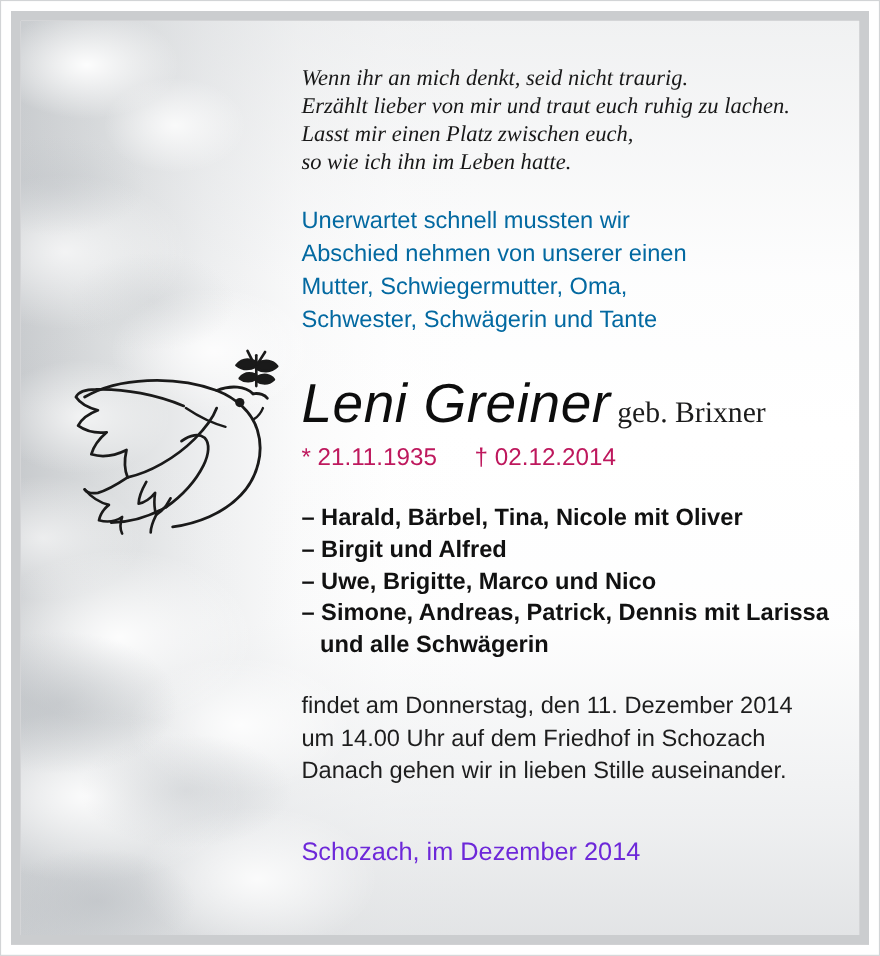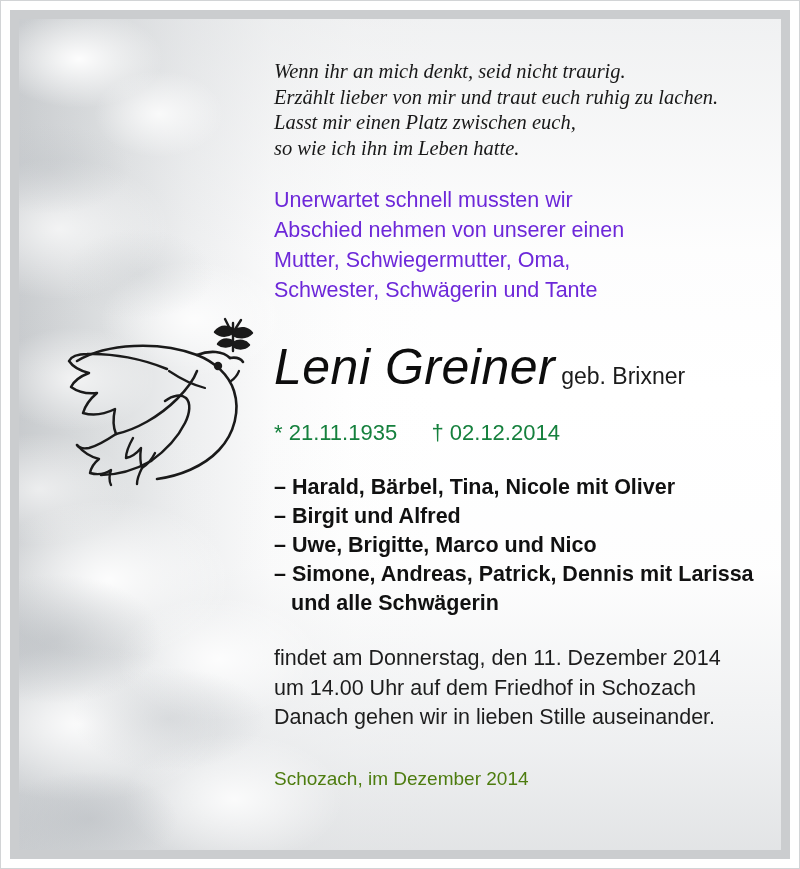--- a/index.html
+++ b/index.html
@@ -138,49 +138,49 @@
     font-size: 20.5px;
     line-height: 25.5px;
     color: #181818;
     white-space: nowrap;
   }
 
   .intro {
     margin-top: 24px;
     font-size: 21.5px;
     line-height: 30px;
-    color: #6d28d9;
+    color: #0369a1;
     white-space: nowrap;
   }
 
   .name-block {
     margin-top: 34px;
     white-space: nowrap;
   }
   .name {
     font-family: Liberation Sans, sans-serif;
     font-style: italic;
     font-size: 50px;
     line-height: 56px;
     color: #0d0d0d;
     letter-spacing: 0.5px;
   }
   .maiden {
-    font-family: Liberation Sans, sans-serif;
+    font-family: Liberation Serif, serif;
     font-style: normal;
-    font-size: 23px;
+    font-size: 27px;
     color: #1b1b1b;
     margin-left: 6px;
   }
 
   .dates {
-    margin-top: 24px;
+    margin-top: 7px;
     font-size: 22px;
     line-height: 28px;
-    color: #15803d;
+    color: #be185d;
     white-space: nowrap;
   }
   .dates .sep { display: inline-block; width: 22px; }
 
   .mourners {
     margin-top: 26px;
     font-weight: bold;
     font-size: 21.5px;
     line-height: 29px;
     color: #111111;
@@ -190,24 +190,24 @@
 
   .service {
     margin-top: 26px;
     font-size: 21.5px;
     line-height: 29.5px;
     color: #1d1d1d;
     white-space: nowrap;
   }
 
   .place {
-    margin-top: 31px;
-    font-size: 19px;
+    margin-top: 44px;
+    font-size: 23px;
     line-height: 29px;
-    color: #4d7c0f;
+    color: #6d28d9;
     white-space: nowrap;
   }
 </style>
 </head>
 <body>
 
 <div id="notice">
 
   <div class="frame-outer"></div>
   <div class="frame-gap"></div>

